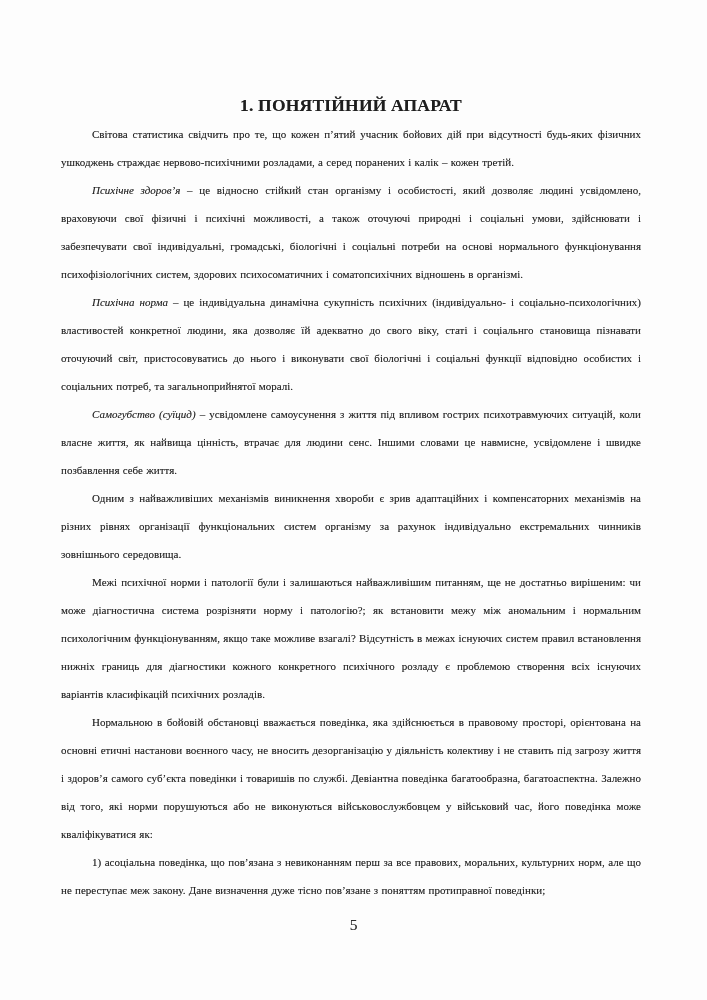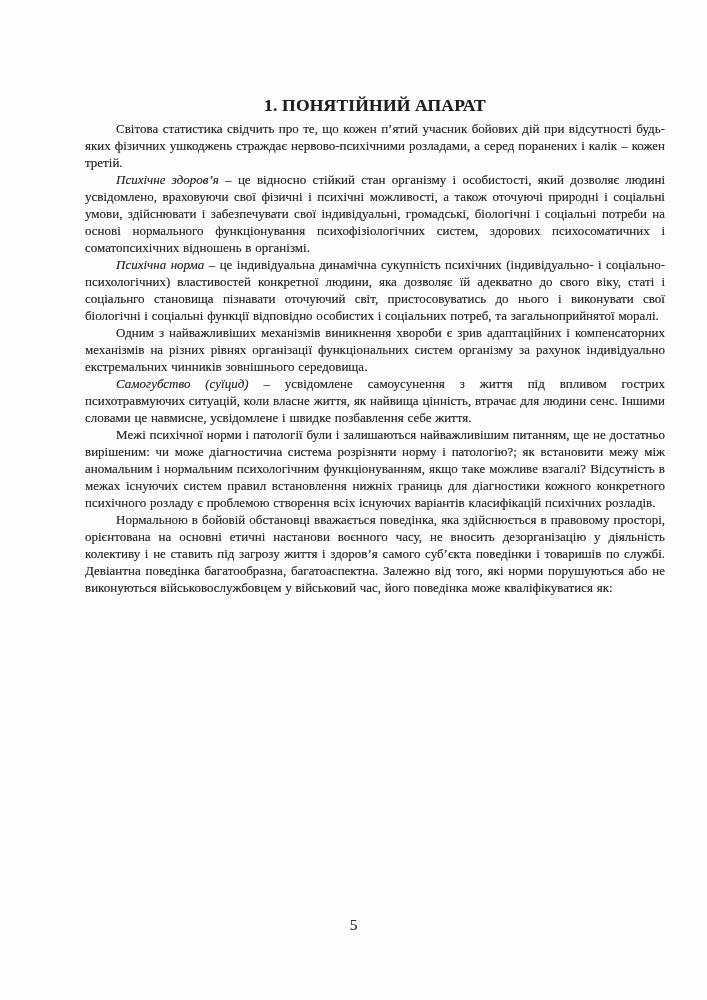--- a/index.html
+++ b/index.html
@@ -14,38 +14,37 @@
     background: #fdfdfd;
     overflow: hidden;
     font-family: "Liberation Serif", "DejaVu Serif", serif;
     color: #262626;
   }
   .content {
     position: absolute;
     left: 61px;
     top: 94px;
     width: 580px;
-    margin-left: 24px;
   }
   .title {
     margin: 0 0 4px 0;
     font-size: 17.5px;
     line-height: 22px;
     font-weight: bold;
     text-align: center;
     letter-spacing: 0.2px;
     color: #1e1e1e;
     text-shadow: 0 0 0.5px rgba(30,30,30,0.55);
   }
   .para {
     margin: 0;
     text-indent: 31px;
     text-align: justify;
-    font-size: 13px;
-    line-height: 17px;
+    font-size: 11px;
+    line-height: 28px;
     word-spacing: 0.5px;
     text-shadow: 0 0 0.5px rgba(40,40,40,0.45);
   }
   .lead {
     font-weight: normal;
     font-style: italic;
   }
   .page-number {
     position: absolute;
     top: 915px;
@@ -65,25 +64,26 @@
   <div class="content">
 
     <h1 class="title">1. ПОНЯТІЙНИЙ АПАРАТ</h1>
 
     <p class="para"><span class="lead"></span><span>Світова статистика свідчить про те, що кожен п’ятий учасник бойових дій при відсутності будь-яких фізичних ушкоджень страждає нервово-психічними розладами, а серед поранених і калік – кожен третій.</span></p>
 
     <p class="para"><span class="lead">Психічне здоров’я</span><span> – це відносно стійкий стан організму і особистості, який дозволяє людині усвідомлено, враховуючи свої фізичні і психічні можливості, а також оточуючі природні і соціальні умови, здійснювати і забезпечувати свої індивідуальні, громадські, біологічні і соціальні потреби на основі нормального функціонування психофізіологічних систем, здорових психосоматичних і соматопсихічних відношень в організмі.</span></p>
 
     <p class="para"><span class="lead">Психічна норма</span><span> – це індивідуальна динамічна сукупність психічних (індивідуально- і соціально-психологічних) властивостей конкретної людини, яка дозволяє їй адекватно до свого віку, статі і соціальнго становища пізнавати оточуючий світ, пристосовуватись до нього і виконувати свої біологічні і соціальні функції відповідно особистих і соціальних потреб,  та  загальноприйнятої моралі.</span></p>
 
+    <p class="para"><span class="lead">Самогубство (суїцид)</span><span> – усвідомлене самоусунення з життя під впливом гострих психотравмуючих ситуацій, коли власне життя, як найвища цінність, втрачає для людини сенс. Іншими словами це навмисне, усвідомлене і швидке позбавлення себе життя.</span></p>
+
     <p class="para"><span class="lead"></span><span>Одним з найважливіших механізмів виникнення хвороби є зрив адаптаційних і компенсаторних механізмів на різних рівнях організації функціональних систем організму за рахунок індивідуально екстремальних  чинників зовнішнього середовища.</span></p>
-
-    <p class="para"><span class="lead">Самогубство (суїцид)</span><span> – усвідомлене самоусунення з життя під впливом гострих психотравмуючих ситуацій, коли власне життя, як найвища цінність, втрачає для людини сенс. Іншими словами це навмисне, усвідомлене і швидке позбавлення себе життя.</span></p>
 
     <p class="para"><span class="lead"></span><span>Межі  психічної норми і патології були і залишаються найважливішим питанням,  ще не достатньо вирішеним: чи може діагностична система розрізняти норму і патологію?; як встановити межу між аномальним і нормальним психологічним функціонуванням, якщо таке можливе взагалі? Відсутність в межах існуючих систем правил встановлення нижніх границь для діагностики кожного конкретного психічного розладу є проблемою створення всіх існуючих варіантів класифікацій психічних розладів.</span></p>
 
     <p class="para"><span class="lead"></span><span>Нормальною в бойовій обстановці вважається поведінка, яка здійснюється в правовому просторі, орієнтована на основні етичні настанови воєнного часу, не вносить дезорганізацію у діяльність колективу і не ставить під загрозу життя і здоров’я самого суб’єкта поведінки і товаришів по службі. Девіантна поведінка багатообразна, багатоаспектна. Залежно від того, які норми порушуються або не виконуються військовослужбовцем у військовий час, його поведінка може кваліфікуватися як:</span></p>
 
+    <p class="para"><span class="lead"></span><span>1) асоціальна поведінка, що пов’язана з невиконанням перш за все правових, моральних, культурних норм, але що не переступає меж закону. Дане визначення дуже тісно пов’язане з поняттям протиправної поведінки;</span></p>
 
   </div>
 
   <div class="page-number">5</div>
 </div>
 
 </body></html>

